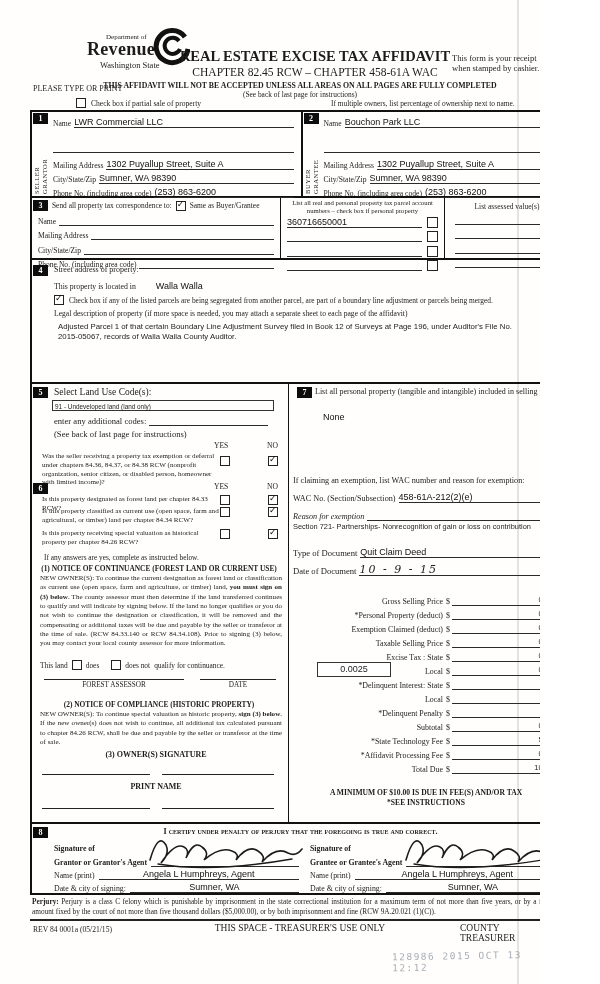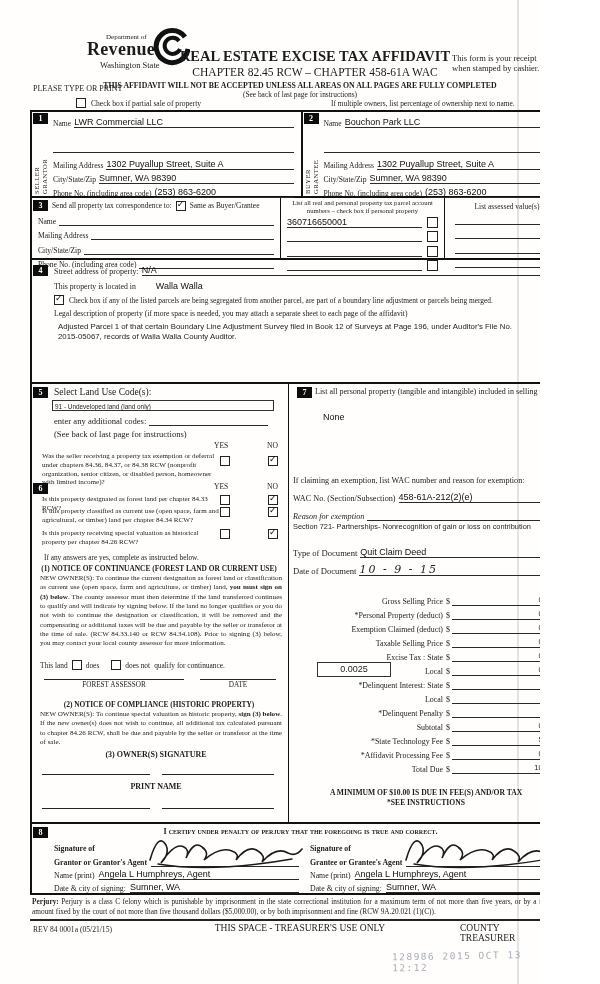--- a/index.html
+++ b/index.html
@@ -129,21 +129,21 @@
   
   .sec8{position:absolute;left:0;top:710px;width:100%;height:75px;border-top:2px solid #111;box-sizing:border-box;}
   .sec8 .secno{position:absolute;left:1px;top:3px;}
   .certify{position:absolute;left:20px;right:20px;top:3px;text-align:center;font-weight:bold;font-size:8.2px;font-variant:small-caps;}
   .sigblock{position:absolute;top:20px;width:245px;}
   .sigblock.left{left:22px;}
   .sigblock.right{left:278px;width:250px;}
   .s8lbl{font-size:7.8px;font-weight:bold;line-height:9.5px;}
   .s8row{display:flex;align-items:flex-end;margin-top:2px;}
   .s8row .lbl{font-size:7.8px;font-weight:bold;padding-right:4px;white-space:nowrap;}
-  .s8row .val{flex:1;min-height:10px;line-height:10px;}
+  .s8row .val{flex:1;min-height:10px;line-height:10px;text-align:center;}
   .sig-svg{position:absolute;top:-14px;left:88px;}
 
   
   .perjury{position:absolute;left:32px;top:897px;width:536px;font-size:7.3px;line-height:9.8px;text-align:justify;}
   .footline{position:absolute;left:30px;top:919px;width:541px;border-top:2px solid #222;}
   .rev{position:absolute;left:33px;top:925px;font-size:7.6px;}
   .treas{position:absolute;left:150px;top:923px;width:300px;text-align:center;font-size:9.5px;}
   .county{position:absolute;left:460px;top:923px;font-size:9.5px;}
   .stamp{position:absolute;left:392px;top:950px;font-family:"DejaVu Sans Mono",monospace;
          font-size:9.5px;letter-spacing:1.5px;color:#98a0aa;opacity:.85;transform:rotate(-1deg);}
@@ -294,21 +294,20 @@
         <div class="s3arow ul"></div>
         <div class="s3arow ul"></div>
         <div class="s3arow ul"></div>
       </div>
     </div>
 
     <div class="sec4">
       <span class="secno">4</span>
       <div class="s4street fline">
         <span class="lbl" style="font-size:8px">Street address of property:</span>
-        <span class="val ul fill">N/A</span>
       </div>
       <div class="s4loc">
         <span>This property is located in</span>
         <span class="fill">Walla Walla</span>
       </div>
       <div class="s4chk">
         <span class="cb checked"></span>
         <span>Check box if any of the listed parcels are being segregated from another parcel, are part of a boundary line adjustment or parcels being merged.</span>
       </div>
       <div class="s4legal">Legal description of property (if more space is needed, you may attach a separate sheet to each page of the affidavit)</div>

